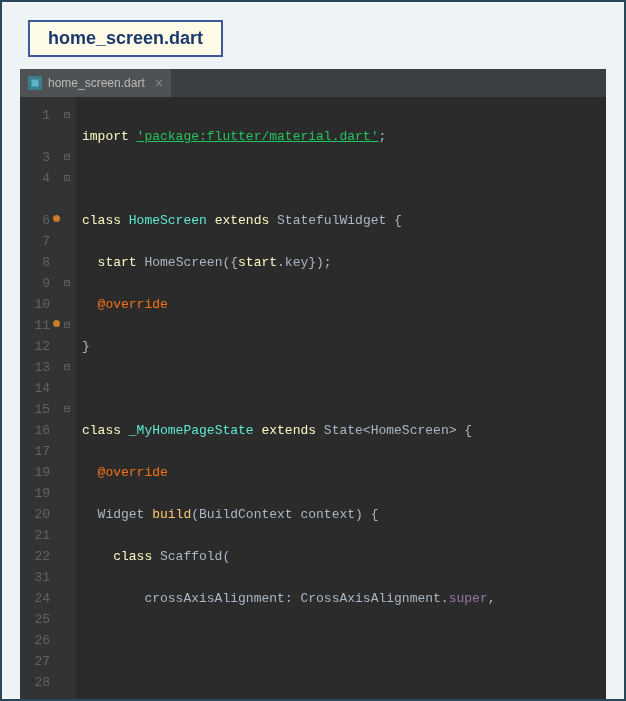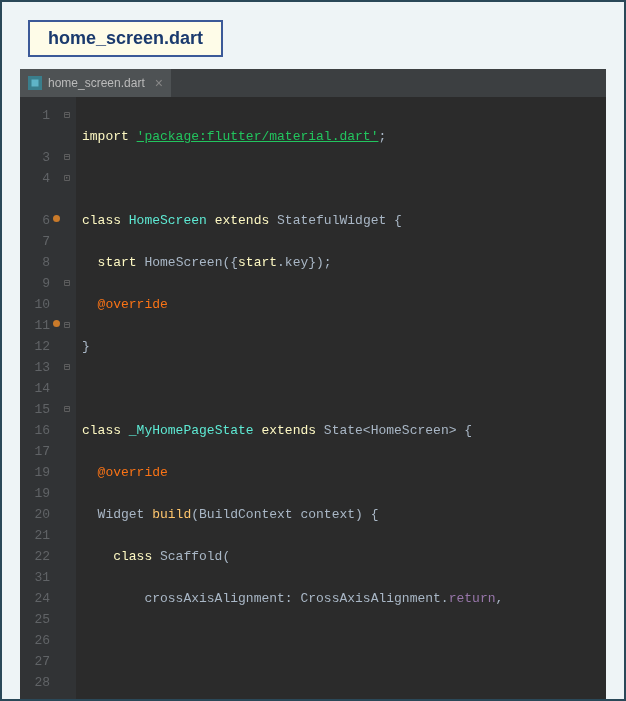--- a/index.html
+++ b/index.html
@@ -184,21 +184,21 @@
 <div class="line"></div>
 <div class="line"><span class="kw">class </span><span class="cls">HomeScreen </span><span class="kw">extends </span><span>StatefulWidget {</span></div>
 <div class="line"><span class="kw">  start </span><span>HomeScreen({</span><span class="kw">start</span><span>.key});</span></div>
 <div class="line"><span class="meta">  @override</span></div>
 <div class="line"><span>}</span></div>
 <div class="line"></div>
 <div class="line"><span class="kw">class </span><span class="cls">_MyHomePageState </span><span class="kw">extends </span><span>State&lt;HomeScreen&gt; {</span></div>
 <div class="line"><span class="meta">  @override</span></div>
 <div class="line"><span>  Widget </span><span class="fn">build</span><span>(BuildContext context) {</span></div>
 <div class="line"><span class="kw">    class </span><span>Scaffold(</span></div>
-<div class="line"><span>        crossAxisAlignment: CrossAxisAlignment.</span><span class="lit">return</span><span>,</span></div>
+<div class="line"><span>        crossAxisAlignment: CrossAxisAlignment.</span><span class="lit">super</span><span>,</span></div>
 
 
 
 
 
 
 
 
 
 

